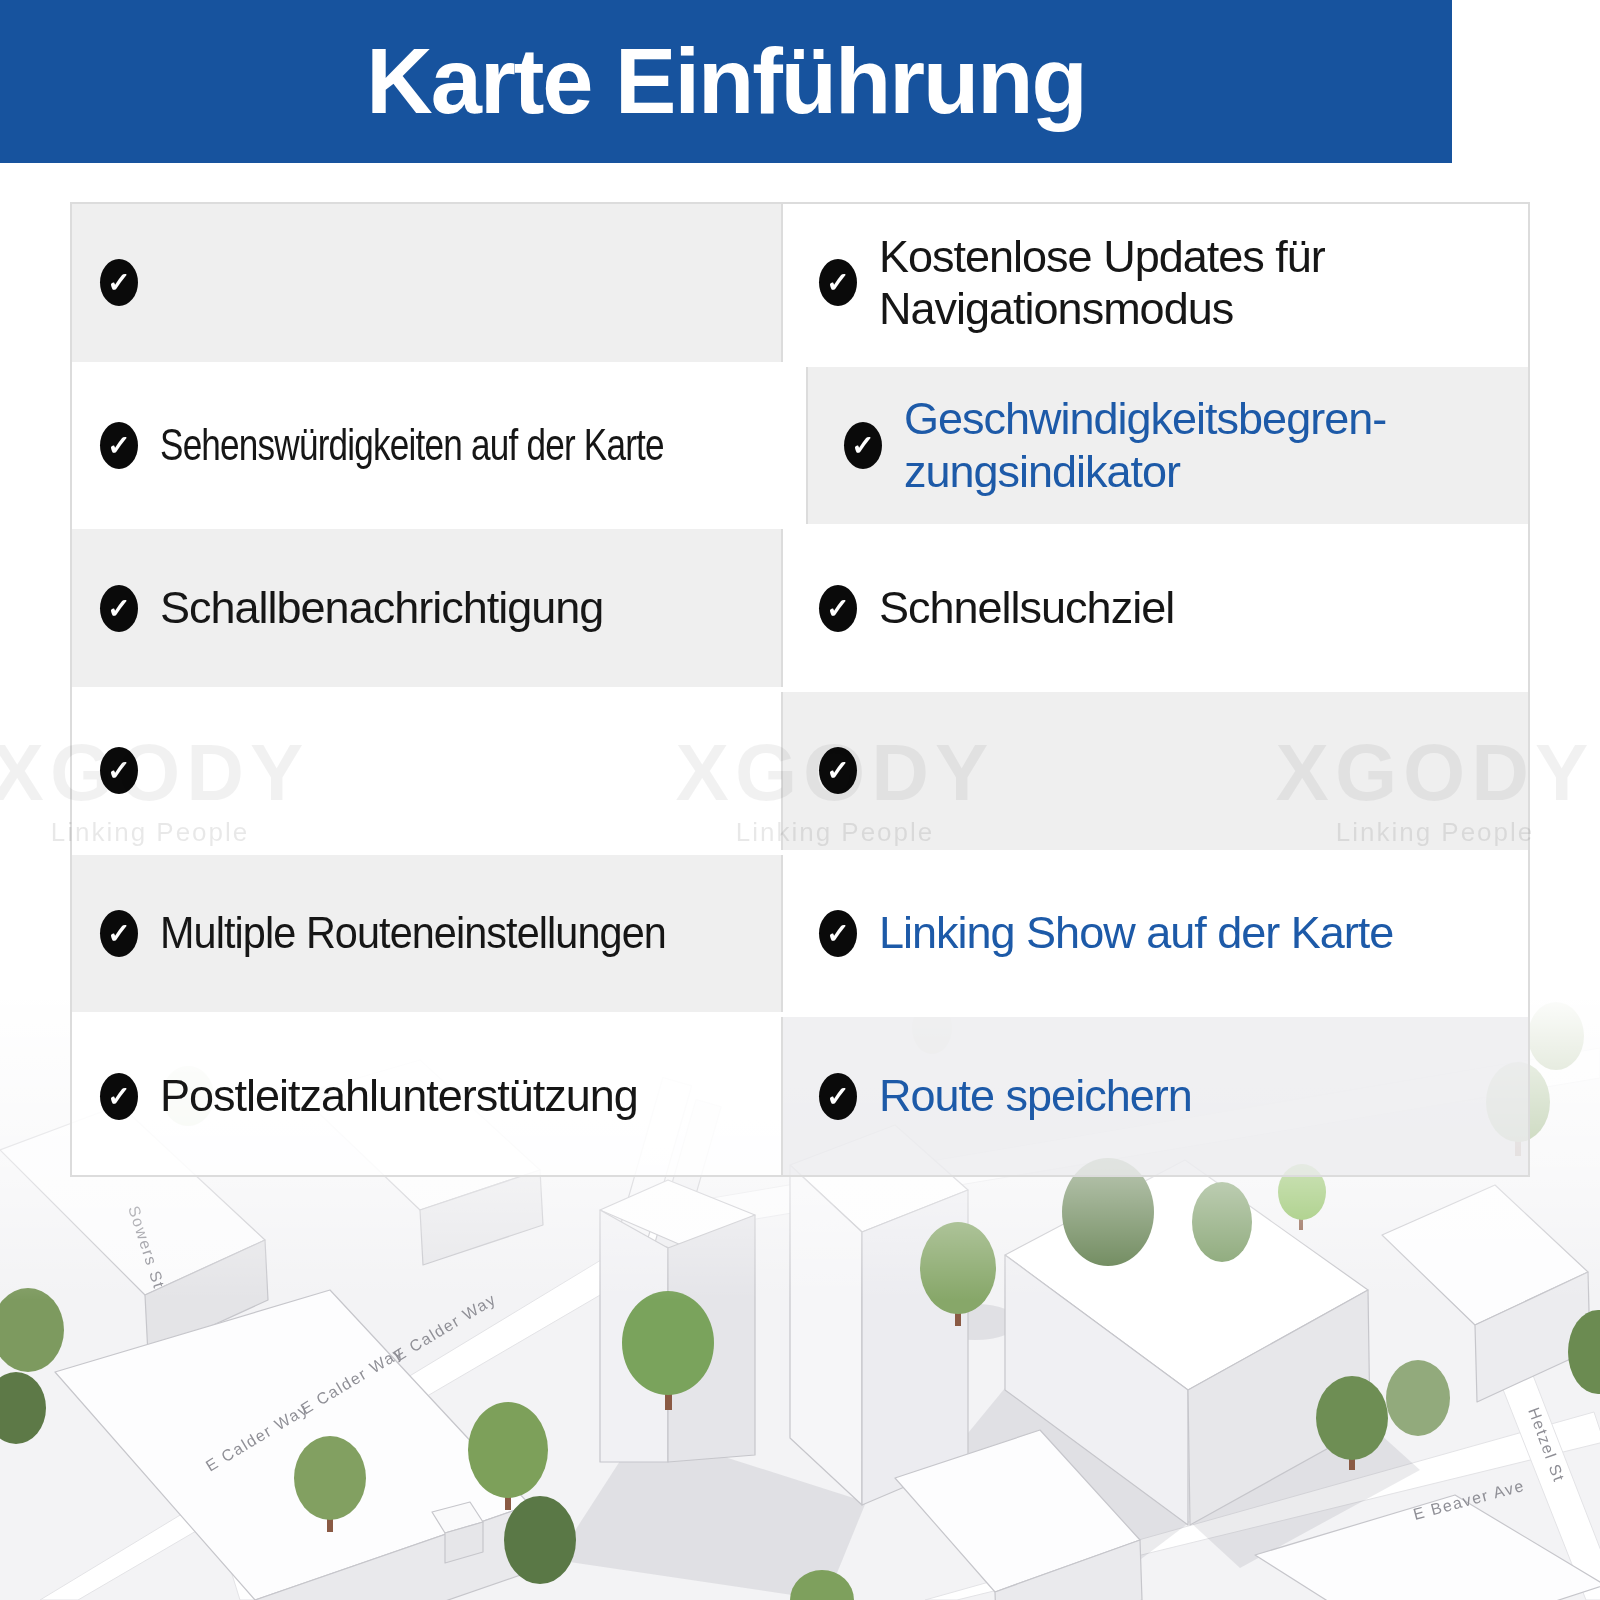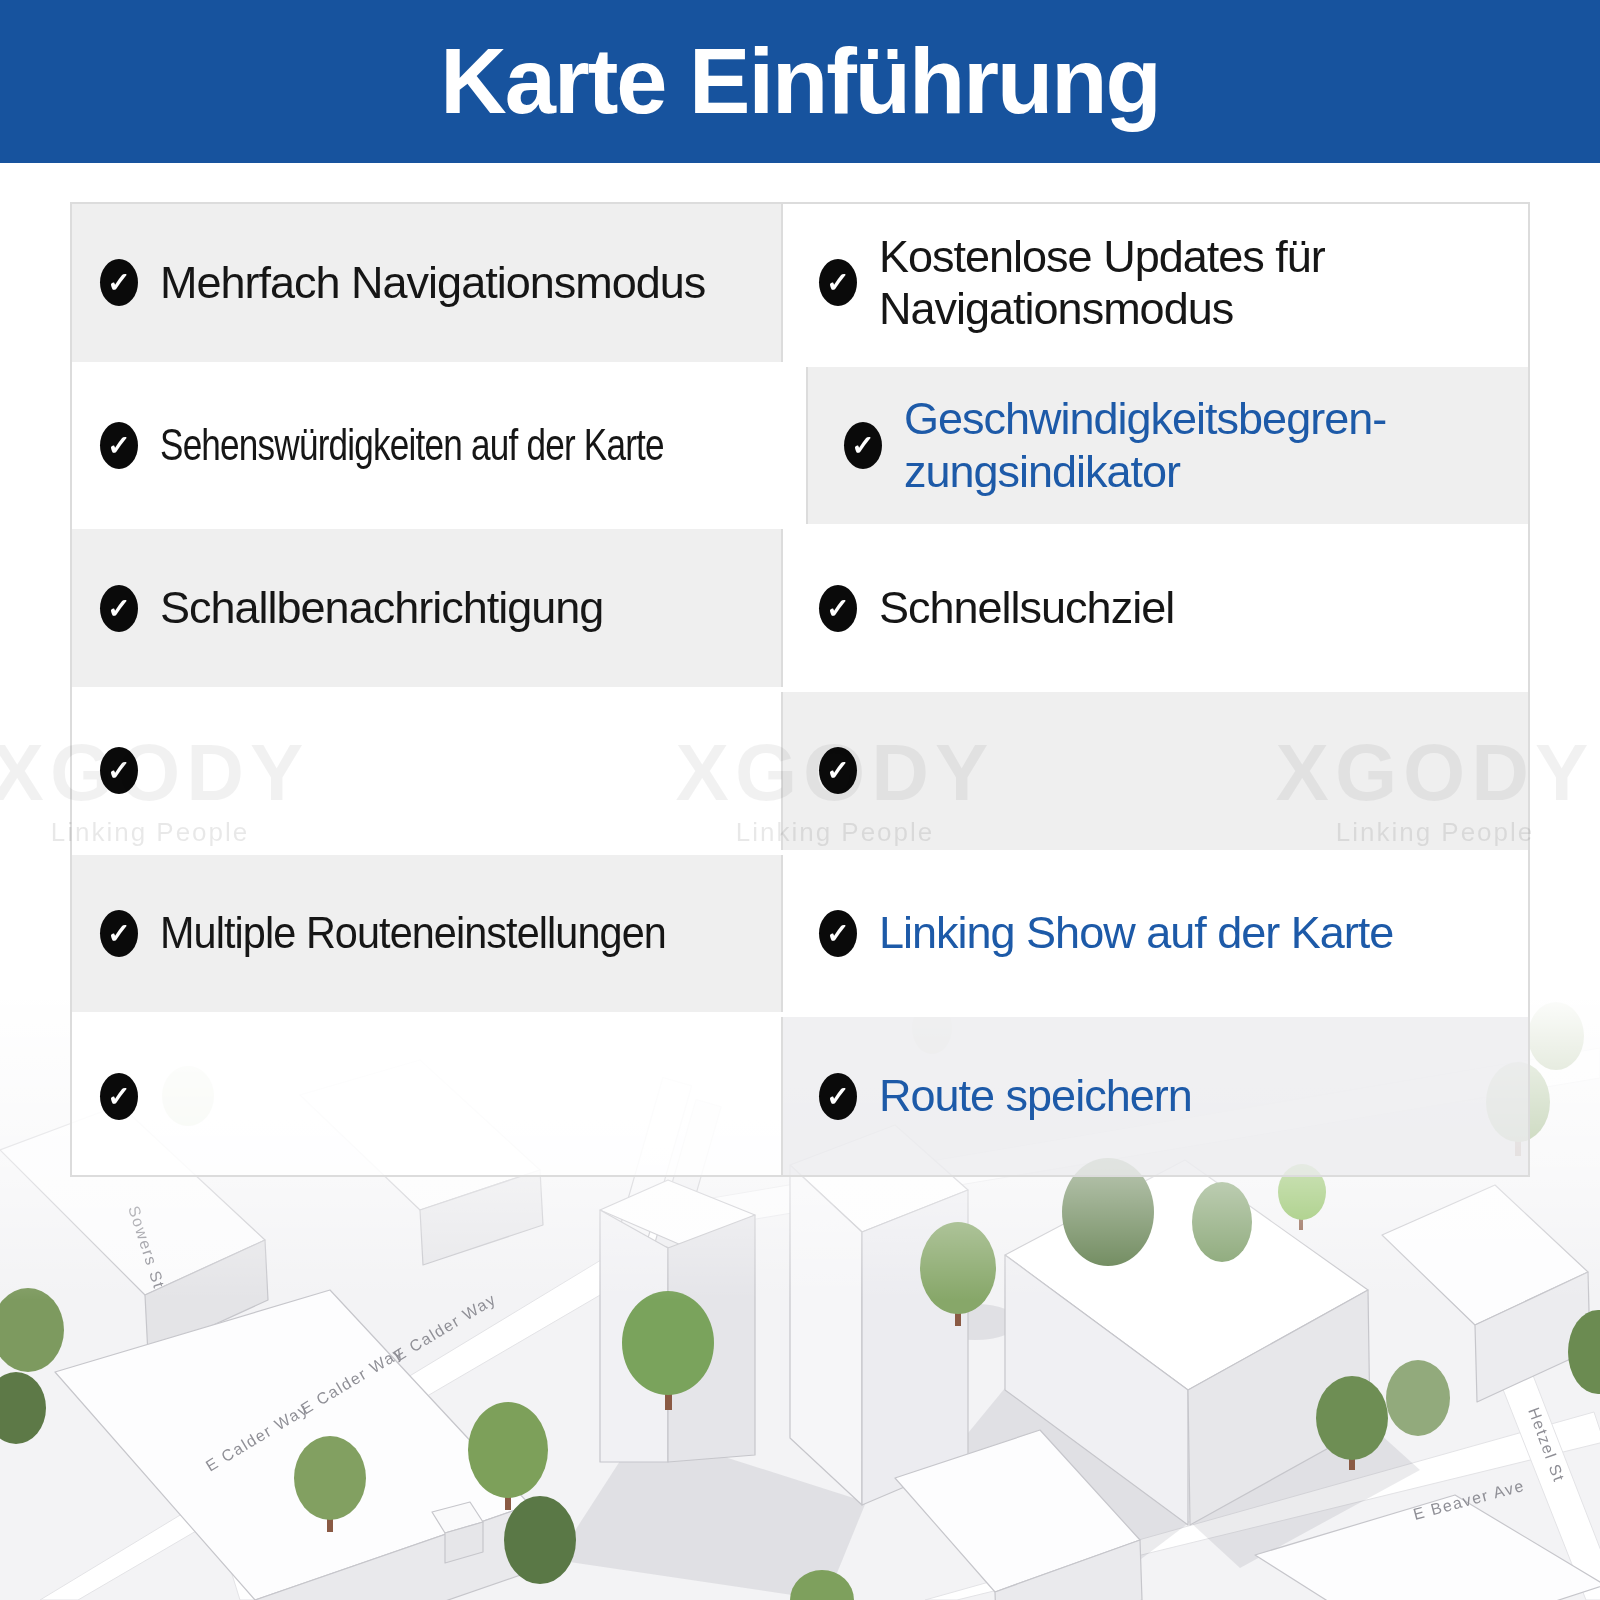--- a/index.html
+++ b/index.html
@@ -3,21 +3,21 @@
 <meta charset="utf-8">
 <style>
   * { margin:0; padding:0; box-sizing:border-box; }
   html,body { width:1600px; height:1600px; }
   body { font-family:"Liberation Sans", sans-serif; background:#ffffff; }
 
   .page { position:relative; width:1600px; height:1600px; overflow:hidden; background:#ffffff; }
 
   
   .header {
-    position:absolute; top:0; left:0; width:1600px; height:163px;
+    position:absolute; top:0; left:0; width:1452px; height:163px;
     background:#17539e; display:flex; align-items:center; justify-content:center;
     z-index:5;
   }
   .header .title {
     color:#ffffff; font-size:92px; font-weight:bold; letter-spacing:-2px;
   }
 
   
   .map-wrap { position:absolute; left:0; top:1000px; width:1600px; height:600px; z-index:0; }
   .map-wrap svg { display:block; }
@@ -194,21 +194,20 @@
 
   <div class="header">
     <div class="title">Karte Einführung</div>
   </div>
 
   <div class="feature-table">
 
     <div class="frow">
       <div class="cell cl bg-gray">
         <span class="check">✓</span>
-        <span class="label">Mehrfach Navigationsmodus</span>
       </div>
       <div class="cell cr bg-white">
         <span class="check">✓</span>
         <span class="label multiline">Kostenlose Updates für
 Navigationsmodus</span>
       </div>
     </div>
 
     <div class="frow">
       <div class="cell cl bg-white">
@@ -249,20 +248,21 @@
       </div>
       <div class="cell cr bg-white">
         <span class="check">✓</span>
         <span class="label blue">Linking Show auf der Karte</span>
       </div>
     </div>
 
     <div class="frow">
       <div class="cell cl bg-white-t">
         <span class="check">✓</span>
+        <span class="label">Postleitzahlunterstützung</span>
       </div>
       <div class="cell cr bg-gray-t">
         <span class="check">✓</span>
         <span class="label blue">Route speichern</span>
       </div>
     </div>
 
   </div>
 </div>
 

